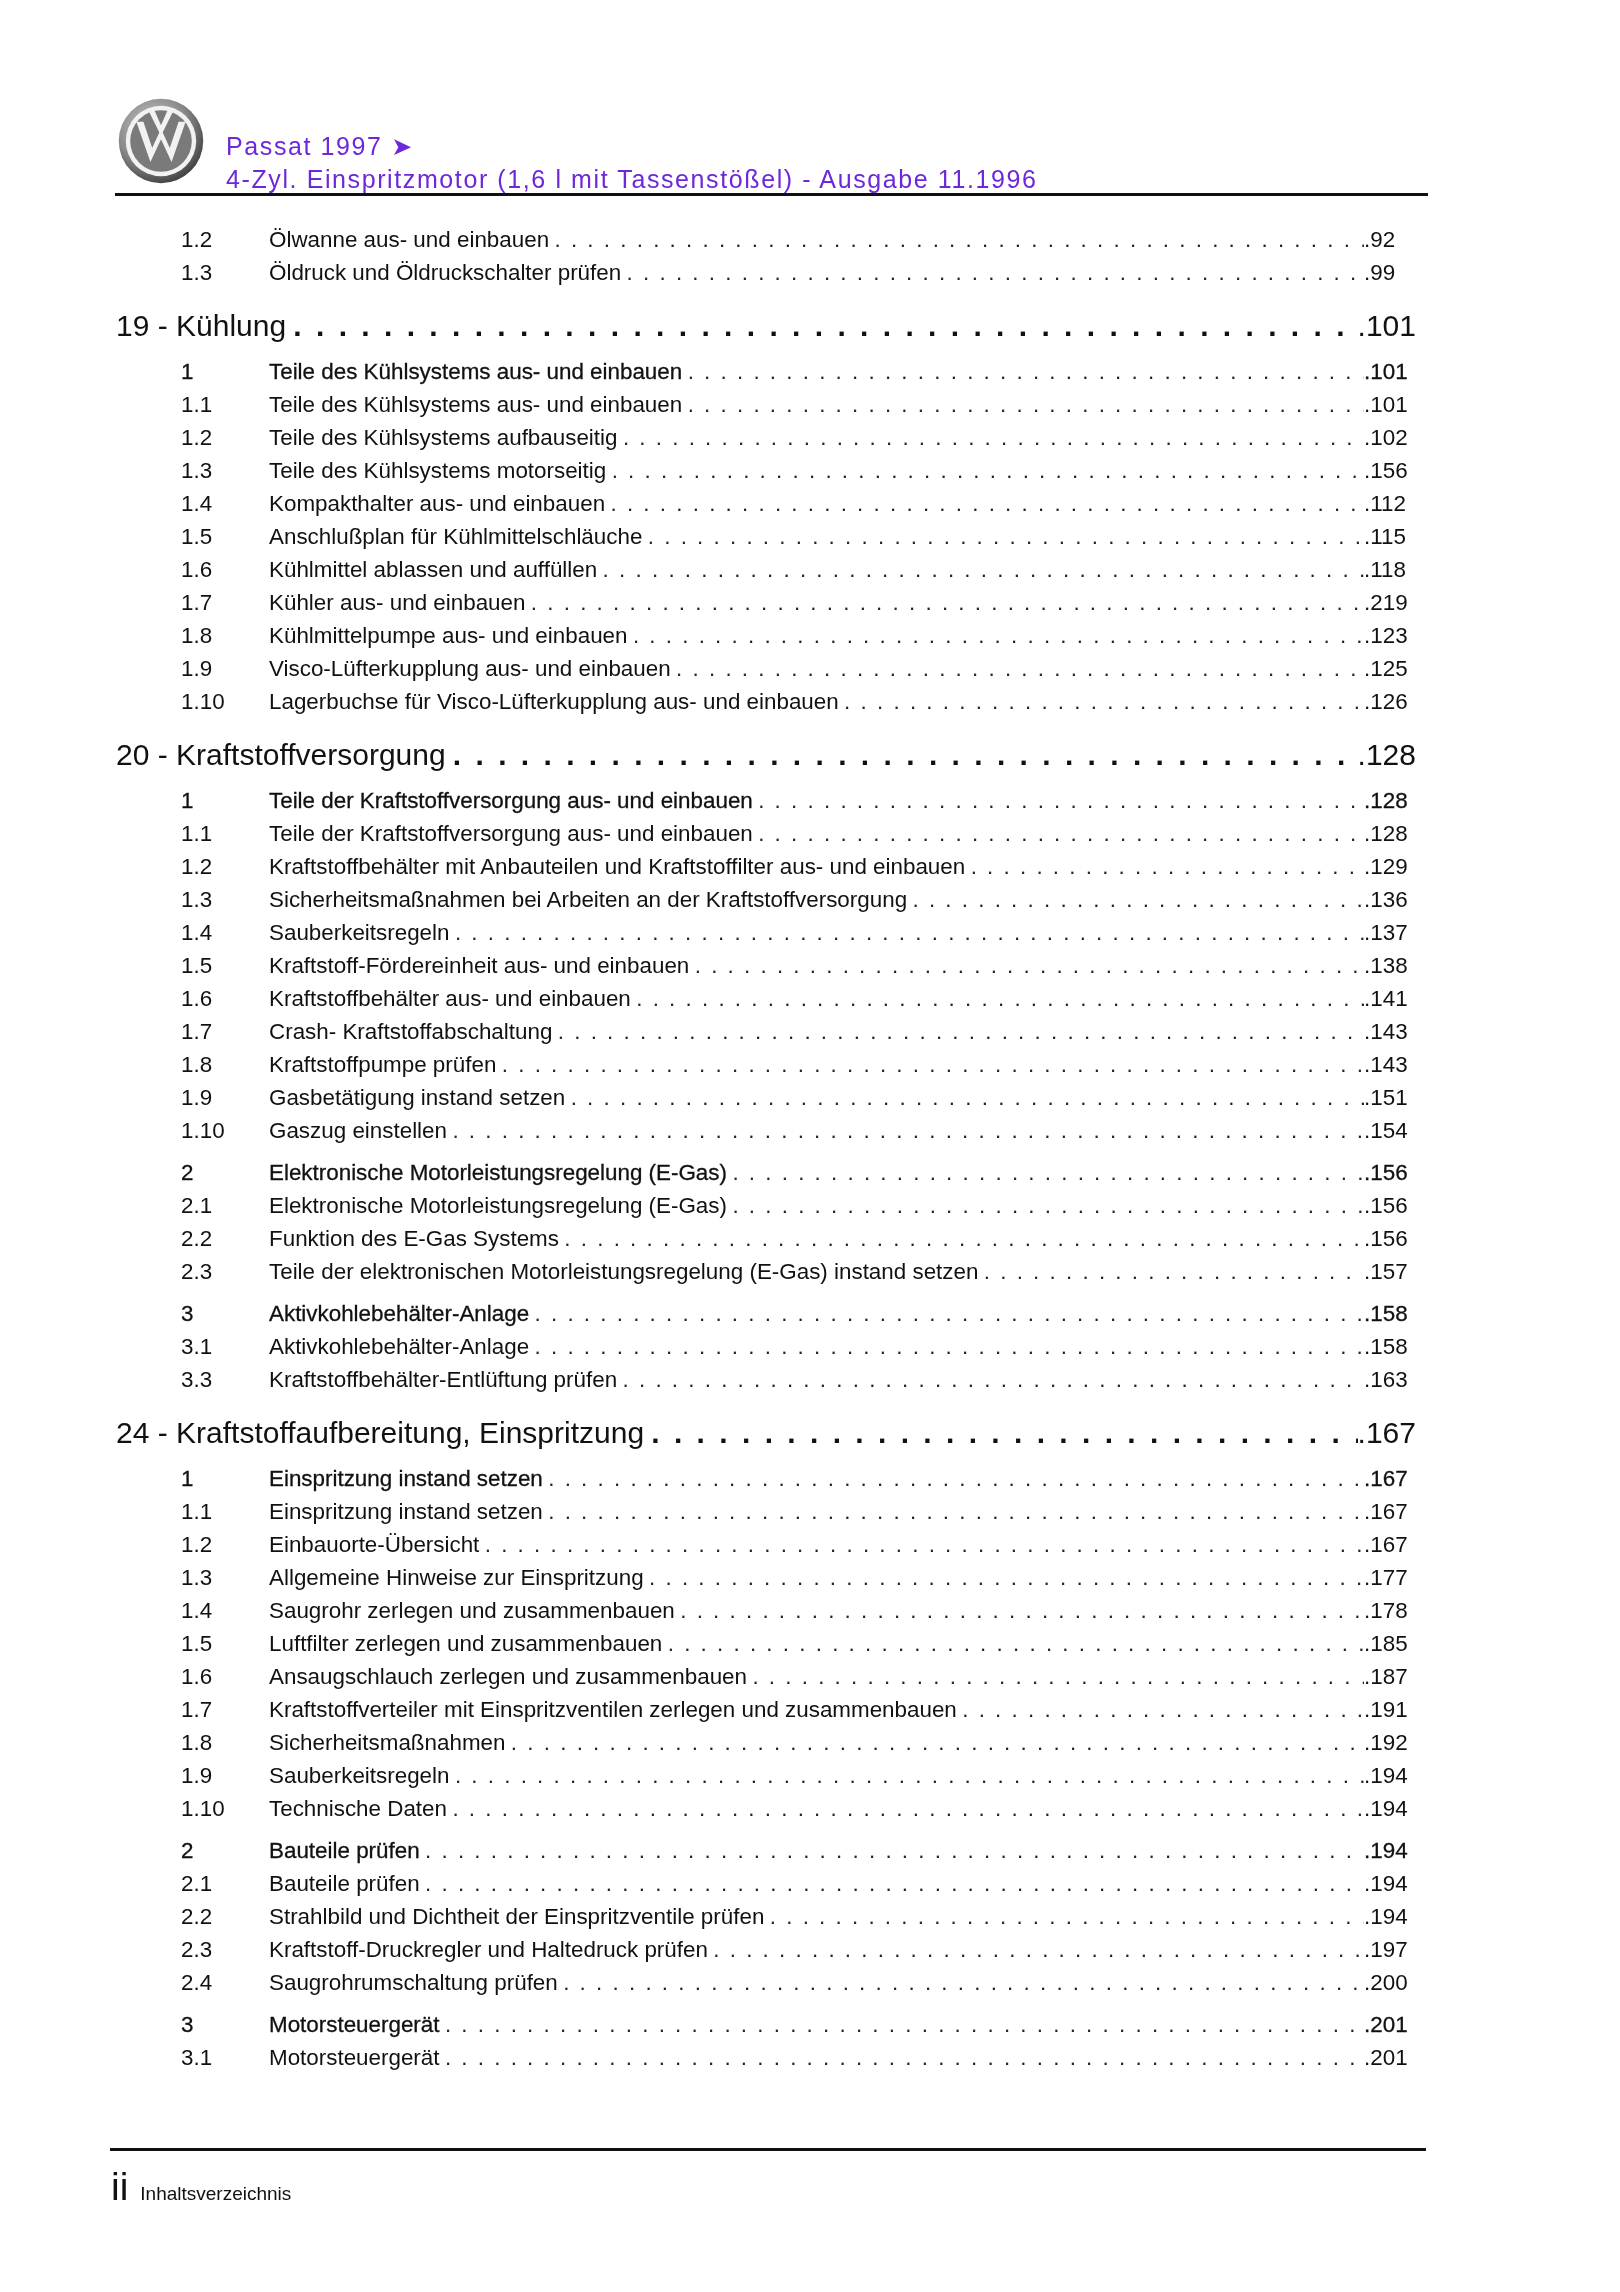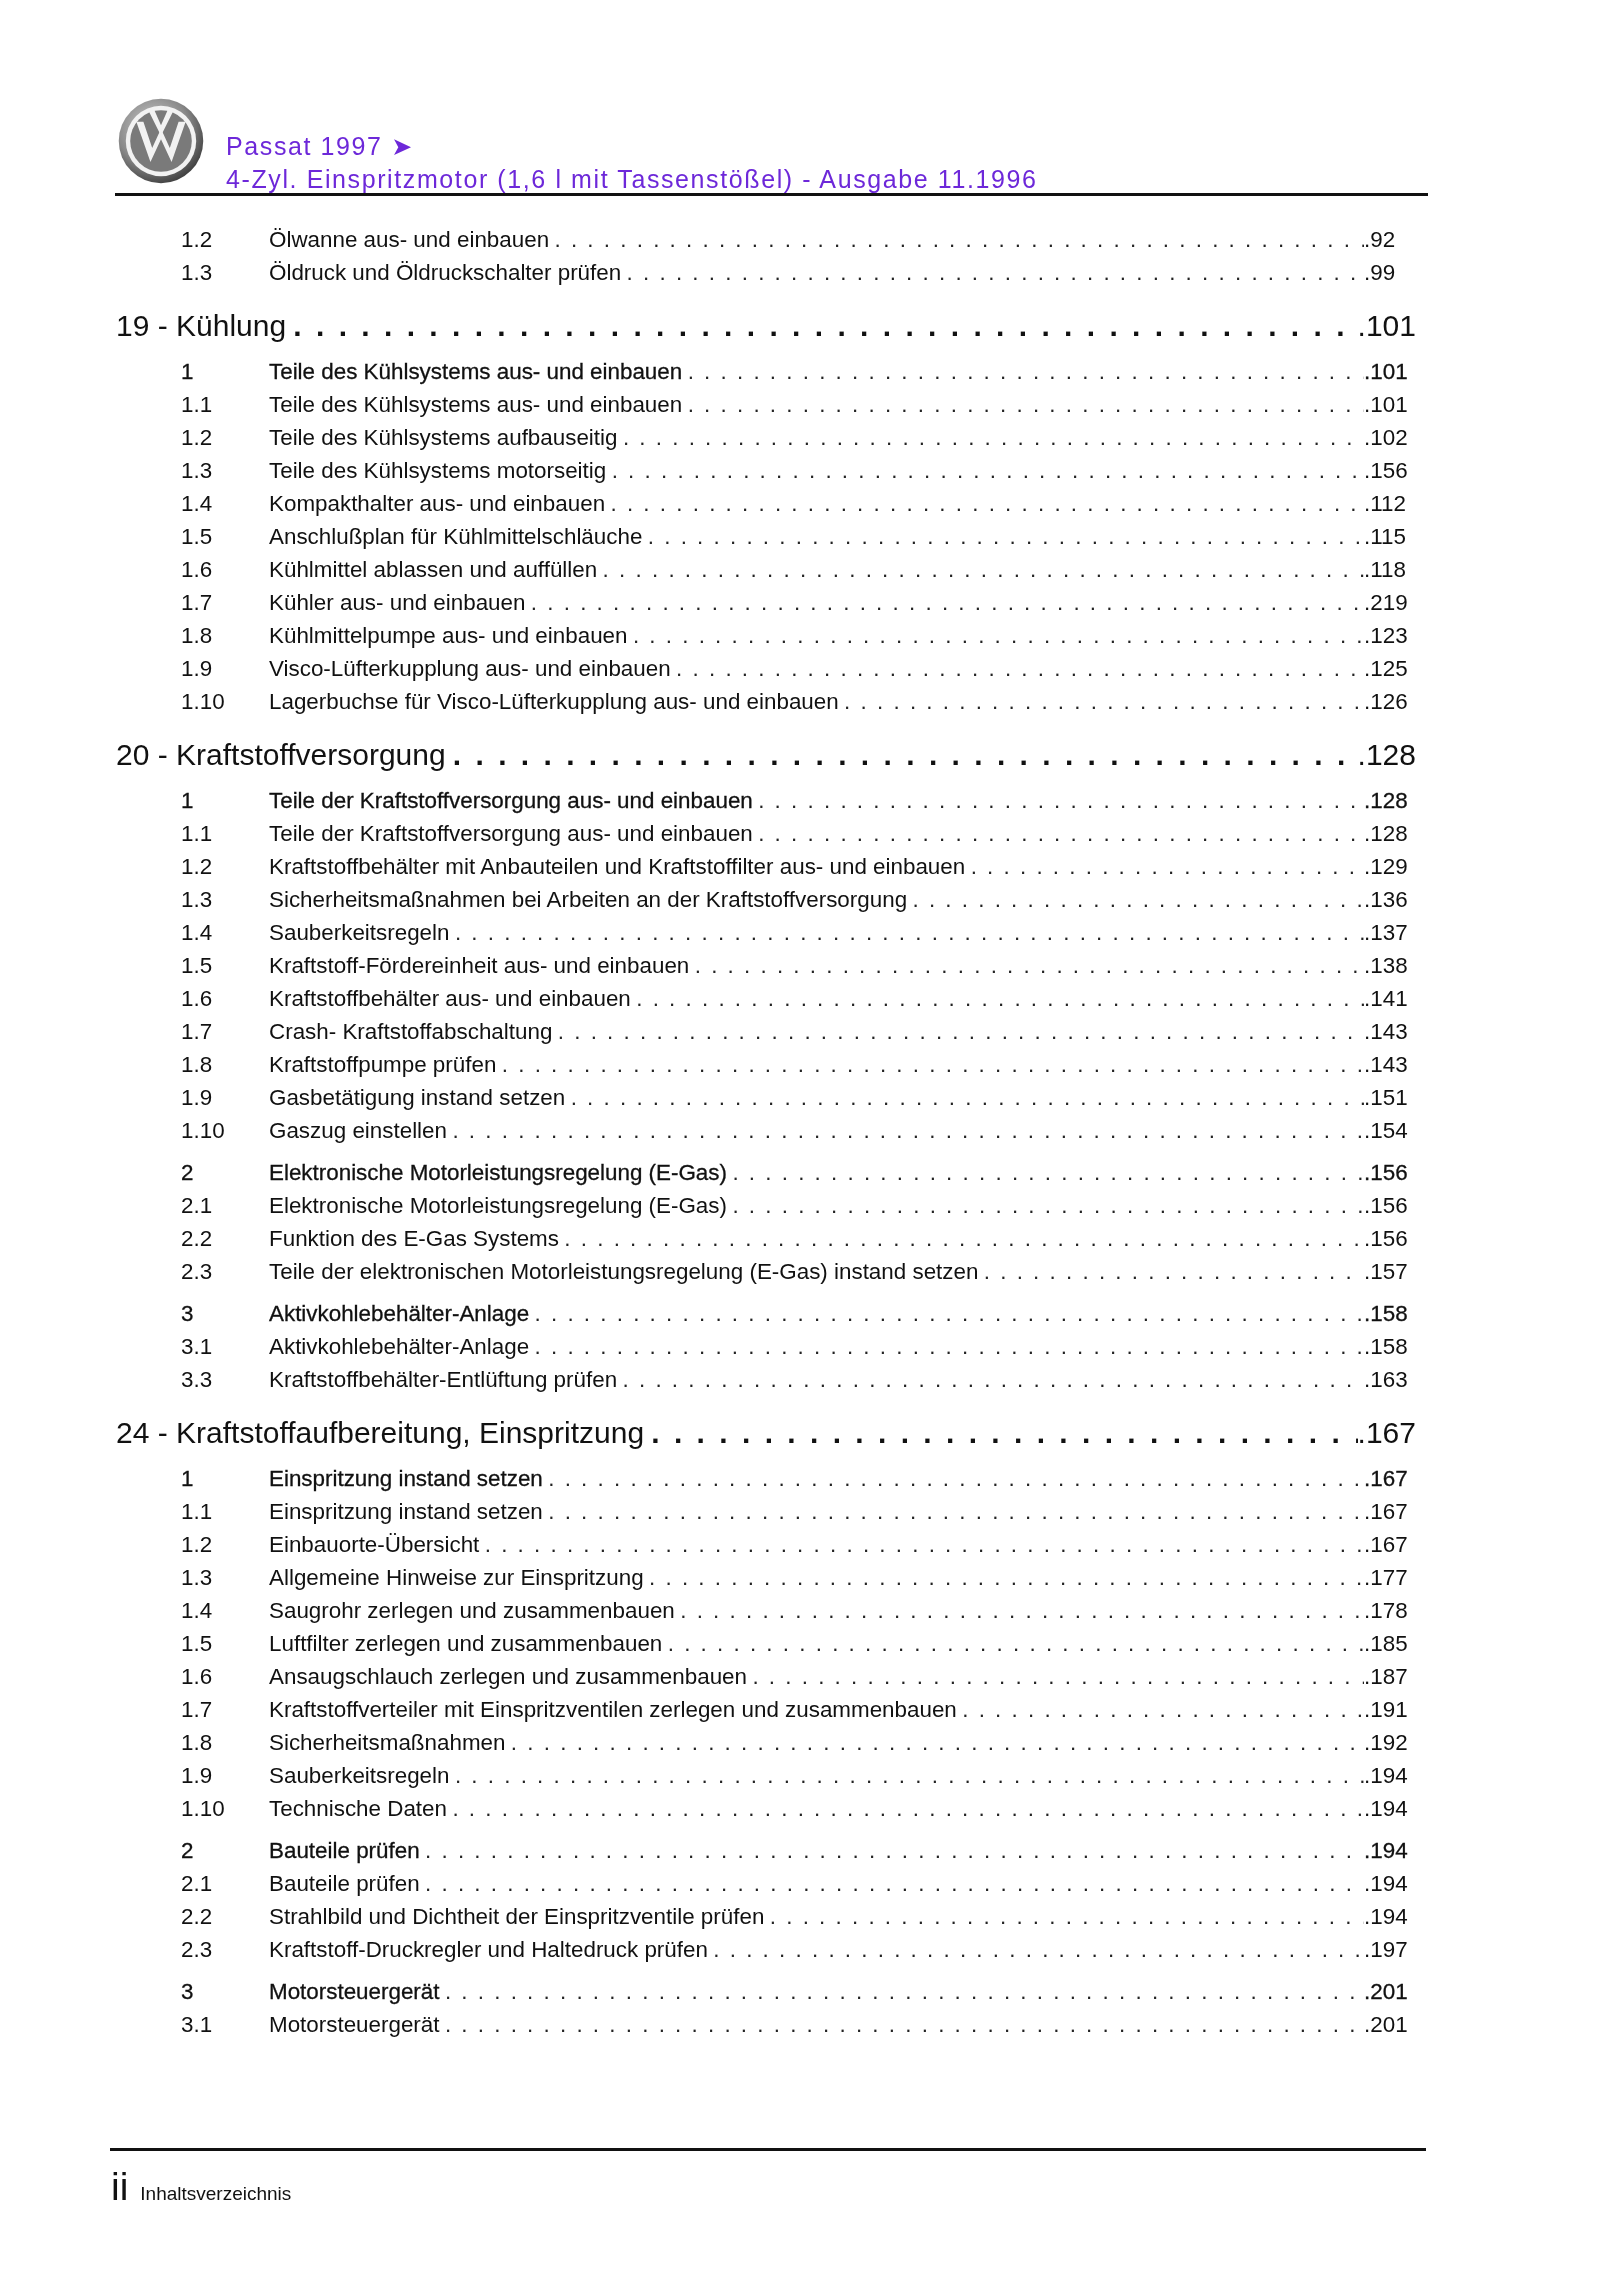--- a/index.html
+++ b/index.html
@@ -371,20 +371,26 @@
             <span class="title">Strahlbild und Dichtheit der Einspritzventile prüfen</span>
             <span class="lead"></span>
             <span class="page">194</span>
           </div>
           <div class="row l2">
             <span class="num">2.3</span>
             <span class="title">Kraftstoff-Druckregler und Haltedruck prüfen</span>
             <span class="lead"></span>
             <span class="page">197</span>
           </div>
+          <div class="row l2">
+            <span class="num">2.4</span>
+            <span class="title">Saugrohrumschaltung prüfen</span>
+            <span class="lead"></span>
+            <span class="page">200</span>
+          </div>
         </div>
         <div class="group">
           <div class="row l1">
             <span class="num">3</span>
             <span class="title">Motorsteuergerät</span>
             <span class="lead"></span>
             <span class="page">201</span>
           </div>
           <div class="row l2">
             <span class="num">3.1</span>

